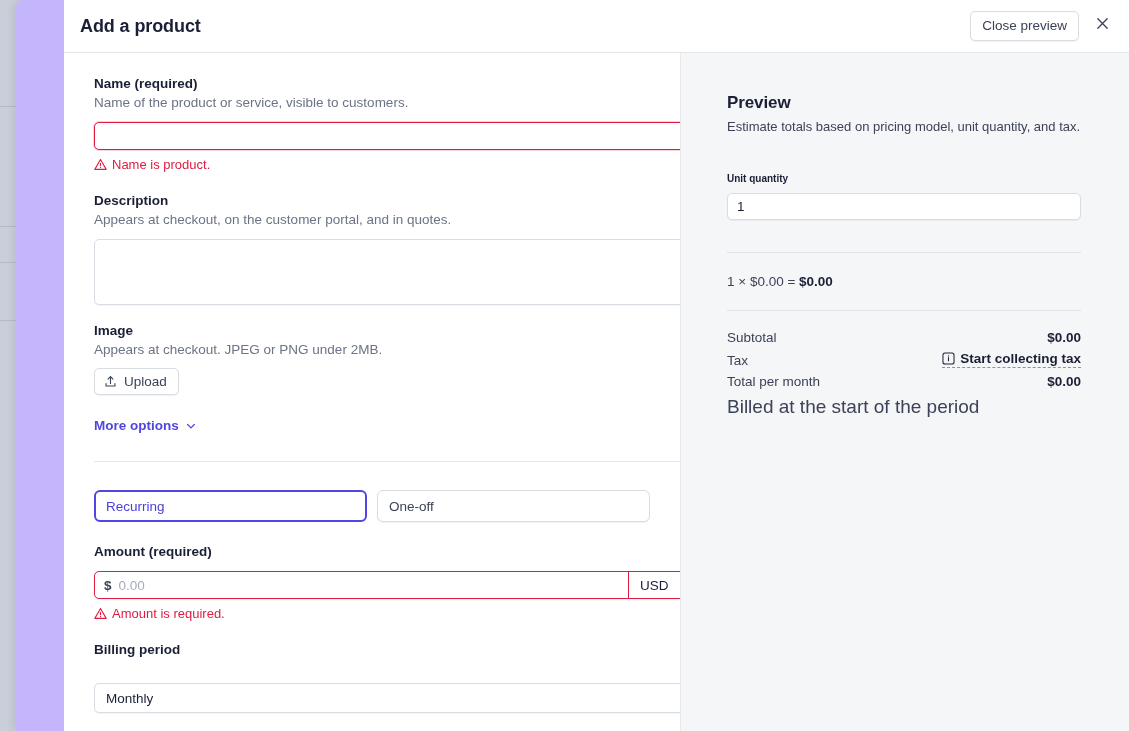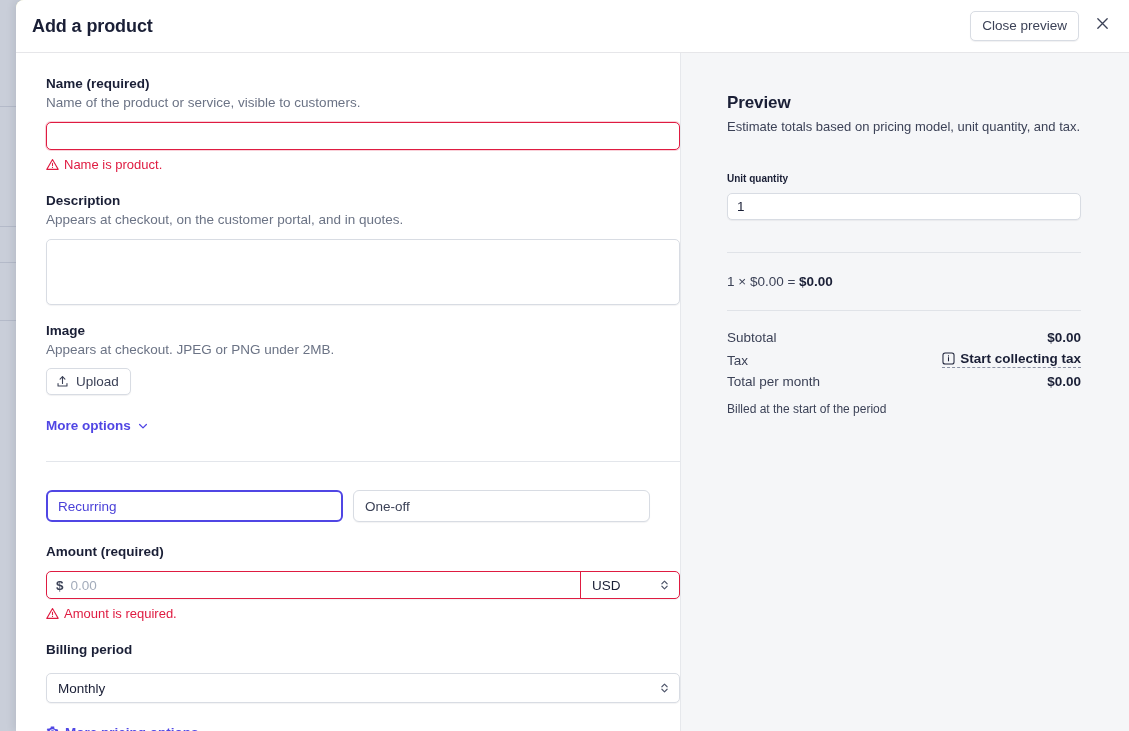--- a/index.html
+++ b/index.html
@@ -18,24 +18,25 @@
   }
   #backdrop .bg-row {
     position: absolute; left: 0; width: 16px; height: 1px; background: #b4bac9;
   }
 
   
   #modal {
     position: absolute;
     left: 16px; top: 0;
     width: 1113px; height: 731px;
-    background: #fef9c3;
+    background: #c4b5fd;
     border-top-left-radius: 8px;
     box-shadow: -2px 0 8px rgba(24,27,37,.10);
     overflow: hidden;
+    padding-left: 48px;
   }
 
   
   #header {
     position: relative;
     height: 53px;
     border-bottom: 1px solid #e6e6e9;
     background: #ffffff;
     display: flex; align-items: center;
   }
@@ -235,21 +236,21 @@
     padding: 0 9px 0 11px;
     font-size: 13.5px;
     color: #1a1f36;
     cursor: pointer;
   }
 
   
   .select-box {
     width: 634px;
     height: 30px;
-    margin-top: 14px;
+    margin-top: 24px;
     border: 1px solid #d8dce3;
     border-radius: 5px;
     background: #fff;
     display: flex; align-items: center; justify-content: space-between;
     padding: 0 9px 0 11px;
     font-size: 13.5px;
     color: #1a1f36;
     cursor: pointer;
     box-shadow: 0 1px 1px rgba(16,22,38,.05);
   }
@@ -289,21 +290,21 @@
   }
   .pv-row .pv-val { color: #1a1f36; font-weight: bold; }
   .pv-row .pv-key { color: #3c4257; }
   .tax-link {
     display: inline-flex; align-items: center; gap: 5px;
     color: #1a1f36; font-weight: bold; font-size: 13.5px;
     cursor: pointer;
     border-bottom: 1px dashed #8a91a3;
     padding-bottom: 1px;
   }
-  .pv-note { font-size: 12px; color: #3c4257; margin-top: -3px; }
+  .pv-note { font-size: 19px; color: #3c4257; margin-top: -3px; }
 </style>
 </head>
 <body>
 
 <div id="backdrop">
   <div class="bg-row" style="top:226px;"></div>
   <div class="bg-row" style="top:262px;"></div>
   <div class="bg-row" style="top:320px;"></div>
   <div class="bg-row" style="top:106px;"></div>
 </div>
@@ -455,21 +456,21 @@
           <span class="tax-link">
             <svg width="13" height="13" viewBox="0 0 16 16">
               <rect x="1.2" y="1.2" width="13.6" height="13.6" rx="2.6" fill="none" stroke="#1a1f36" stroke-width="1.25"></rect>
               <rect x="7.35" y="6.4" width="1.3" height="5" fill="#1a1f36"></rect>
               <rect x="7.35" y="4.1" width="1.3" height="1.4" fill="#1a1f36"></rect>
             </svg>
             <span>Start collecting tax</span>
           </span>
         </div>
 
-        <div class="pv-row" style="margin-bottom:16px;">
+        <div class="pv-row" style="margin-bottom:10px;">
           <span class="pv-key">Total per month</span>
           <span class="pv-val">$0.00</span>
         </div>
 
         <div class="pv-note">Billed at the start of the period</div>
       </div>
 
     </div>
 
   </div>

